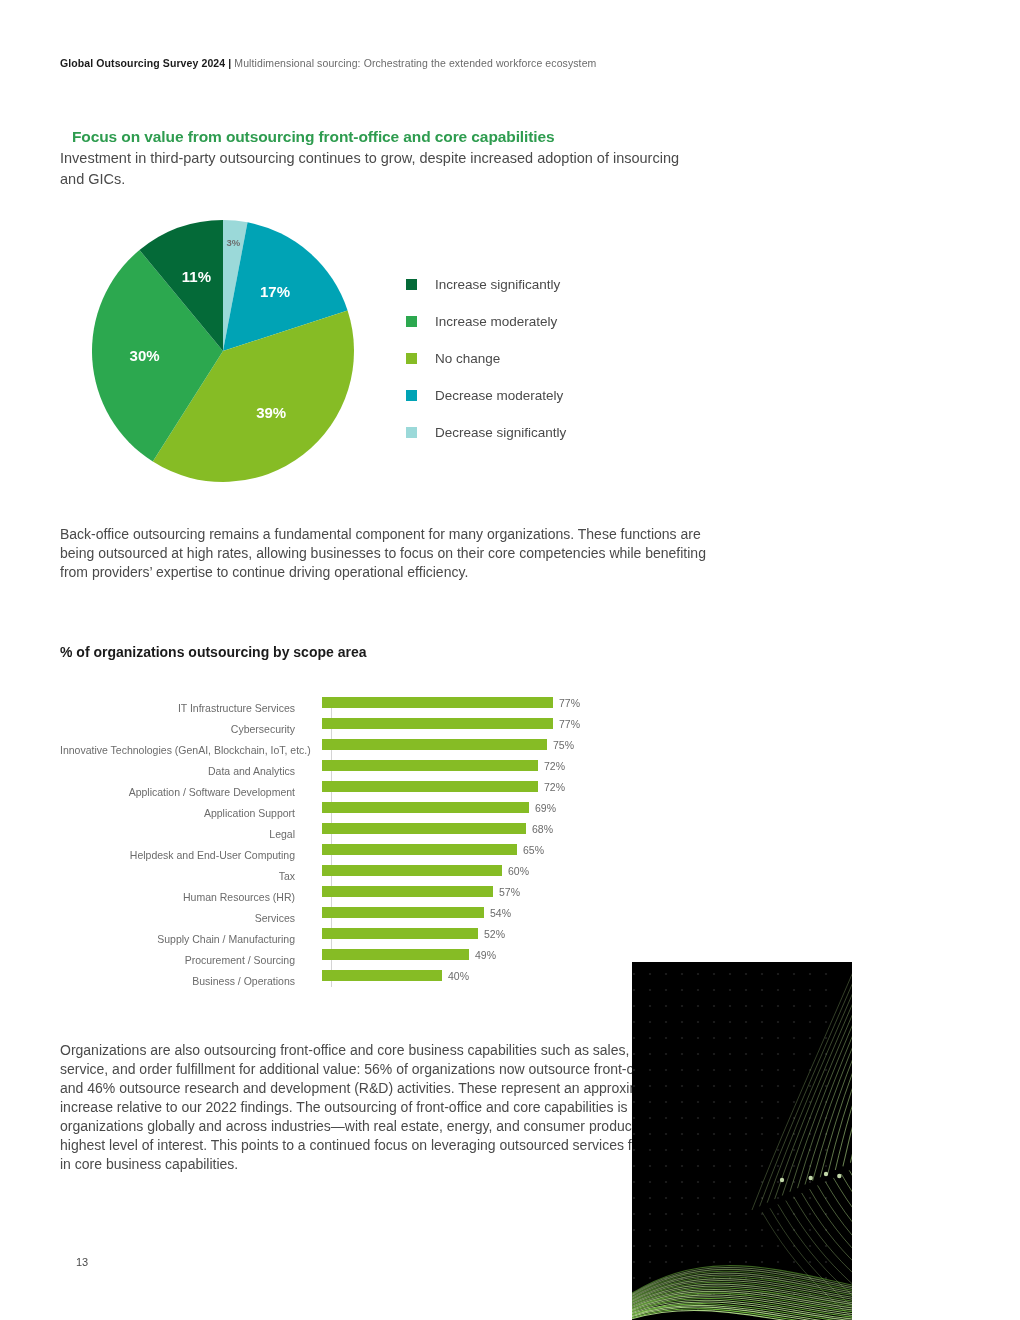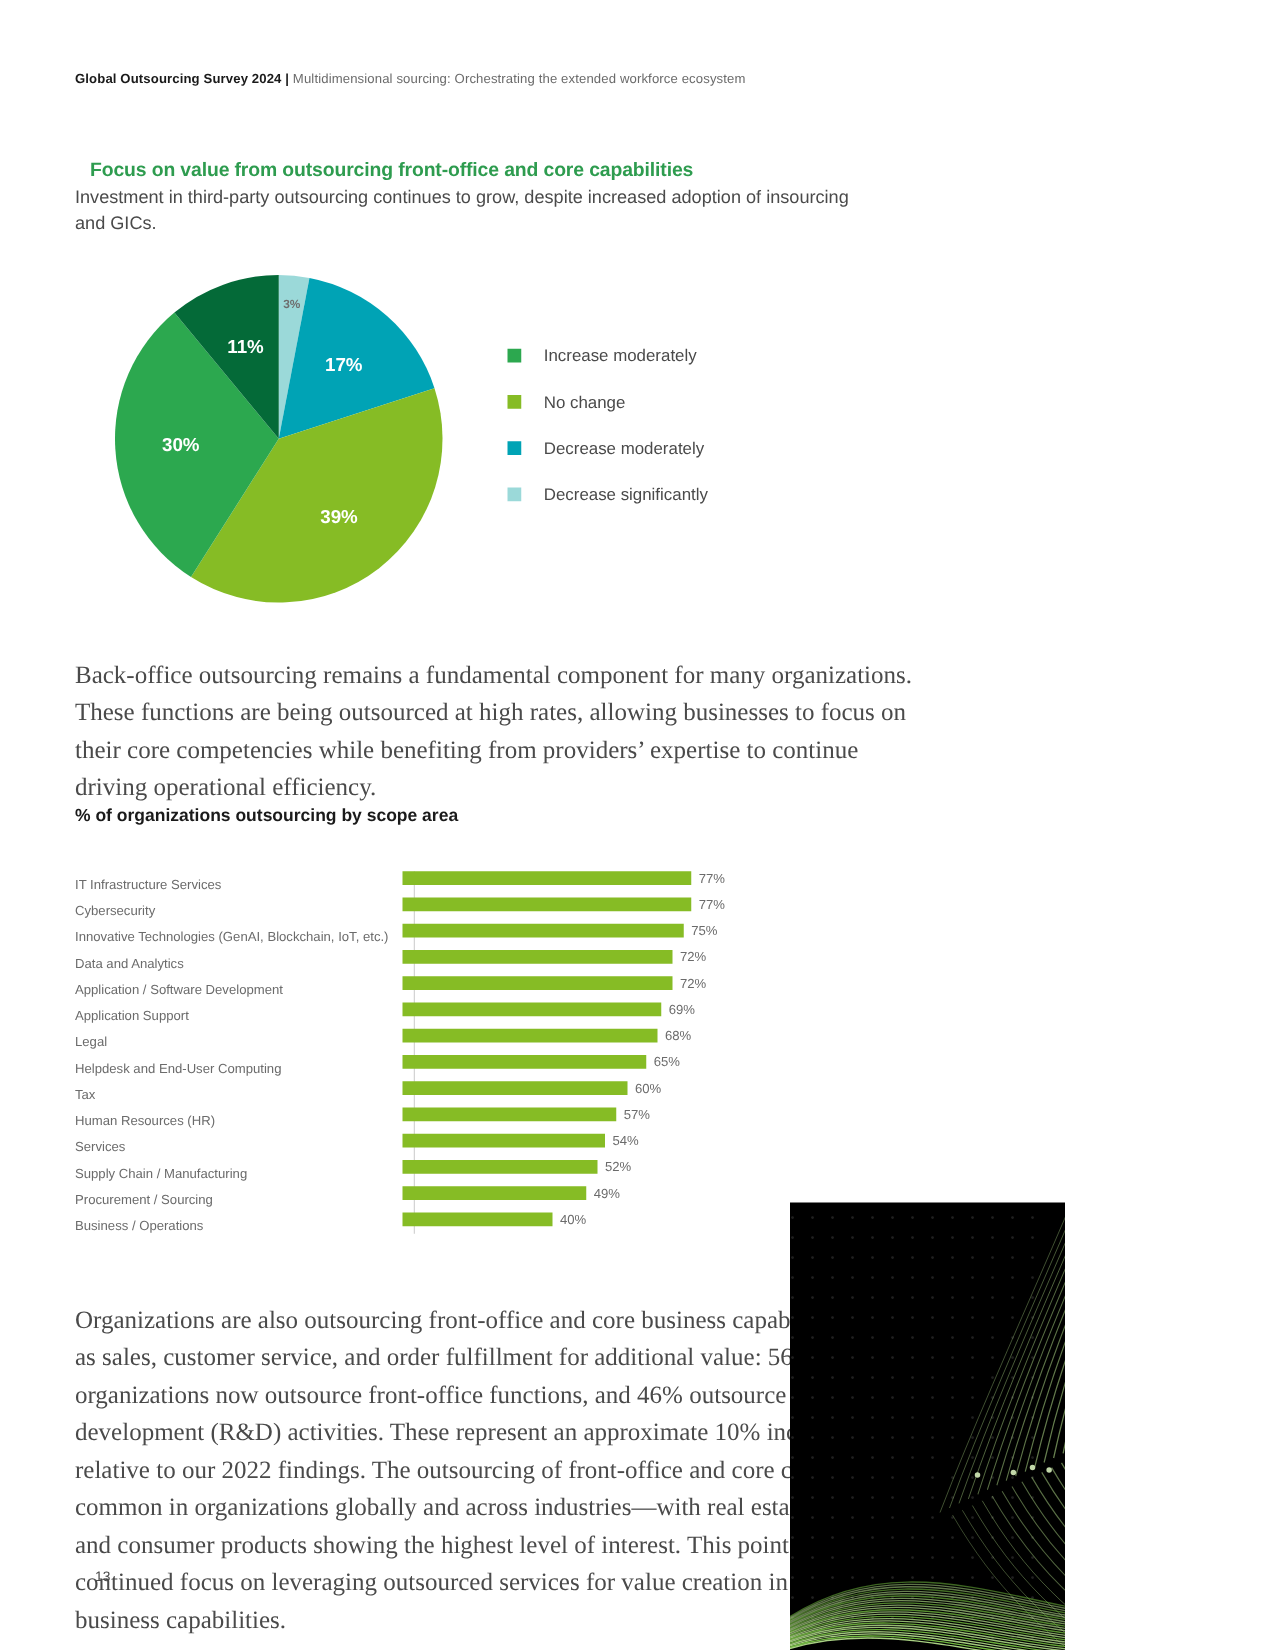--- a/index.html
+++ b/index.html
@@ -97,24 +97,23 @@
     margin-right: 18px;
   }
   .legend-text {
     font-size: 13.5px;
     color: #4a4a4a;
   }
 
   
   .body-para {
     position: absolute;
-    font-size: 20px;
-    line-height: 30px;
+    font-size: 14px;
+    line-height: 19px;
     color: #4a4a4a;
-    font-family: Liberation Serif, serif;
   }
   #para-backoffice {
     left: 60px;
     top: 525px;
     width: 672px;
   }
   #para-closing {
     left: 60px;
     top: 1041px;
     width: 680px;
@@ -136,20 +135,21 @@
     width: 620px;
   }
   .bar-row {
     display: flex;
     align-items: center;
     height: 21px;
   }
   .bar-cat {
     width: 262px;
     flex: 0 0 262px;
+    text-align: right;
     padding-right: 27px;
     font-size: 10.5px;
     color: #6b6b6b;
     white-space: nowrap;
     box-sizing: border-box;
   }
   .bar-track {
     position: relative;
     flex: 1 1 auto;
     height: 21px;
@@ -220,20 +220,24 @@
           <text x="145.4" y="28.4" text-anchor="middle" class="pie-label pie-label-small">3%</text>
           <text x="187.0" y="79.0" text-anchor="middle" class="pie-label pie-label-big">17%</text>
           <text x="183.2" y="200.1" text-anchor="middle" class="pie-label pie-label-big">39%</text>
           <text x="56.6" y="142.9" text-anchor="middle" class="pie-label pie-label-big">30%</text>
           <text x="108.4" y="64.0" text-anchor="middle" class="pie-label pie-label-big">11%</text>
         </g>
     </svg>
   </div>
 
   <div id="pie-legend">
+      <div class="legend-row">
+        <span class="legend-swatch" style="background: rgb(4, 106, 56);"></span>
+        <span class="legend-text">Increase significantly</span>
+      </div>
       <div class="legend-row">
         <span class="legend-swatch" style="background: rgb(44, 168, 79);"></span>
         <span class="legend-text">Increase moderately</span>
       </div>
       <div class="legend-row">
         <span class="legend-swatch" style="background: rgb(134, 188, 37);"></span>
         <span class="legend-text">No change</span>
       </div>
       <div class="legend-row">
         <span class="legend-swatch" style="background: rgb(0, 163, 181);"></span>

